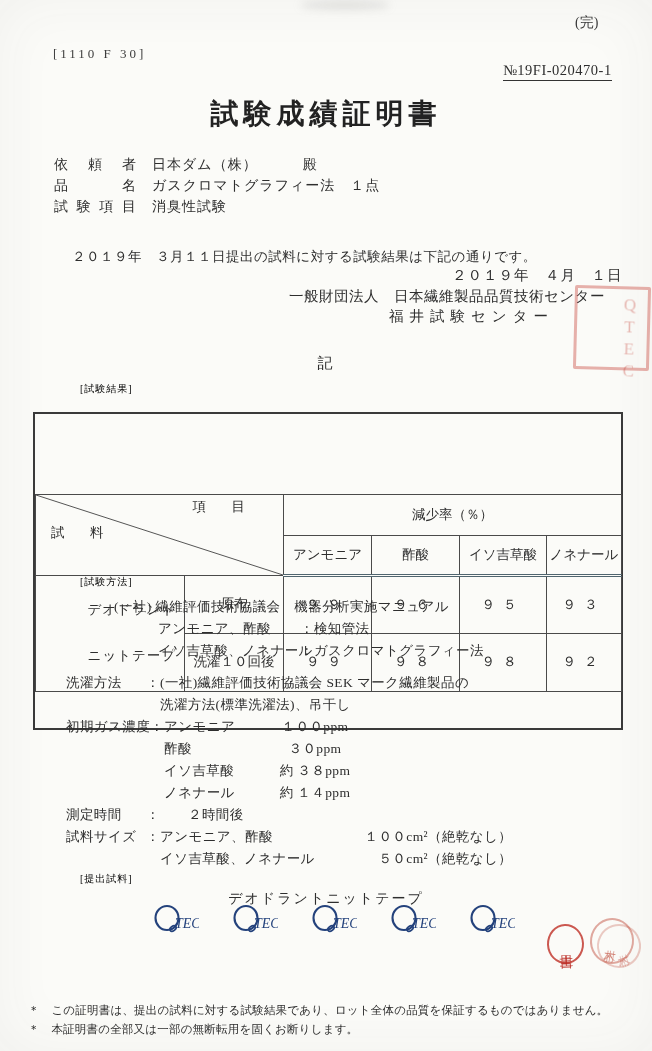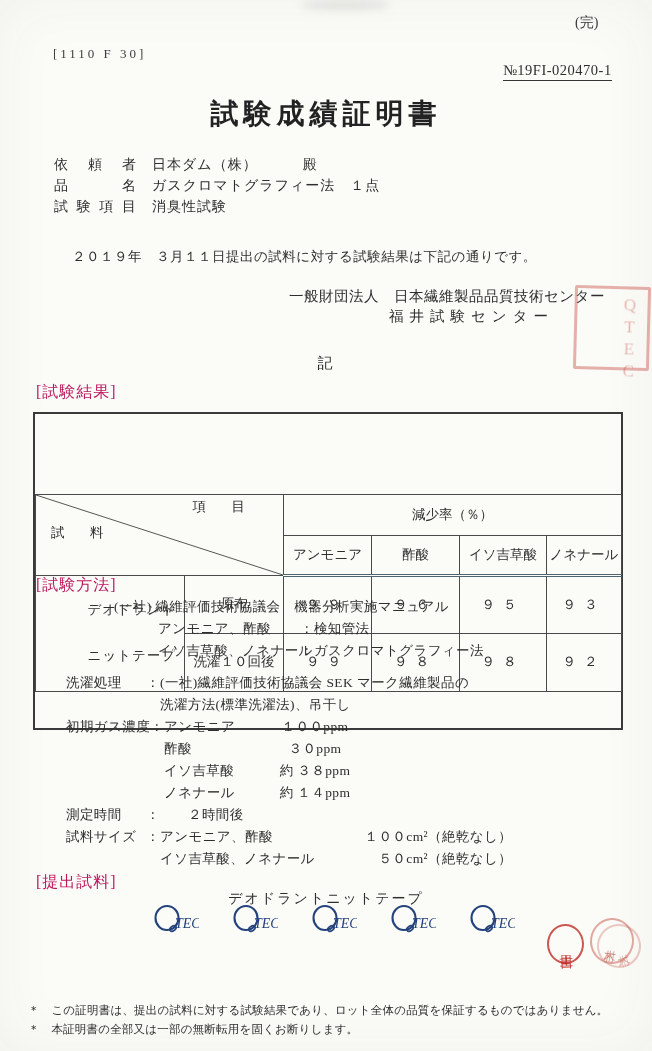--- a/index.html
+++ b/index.html
@@ -19,21 +19,21 @@
   .infvalue{margin-left:16px;letter-spacing:1px;white-space:pre;}
   .statement{top:248px;left:72px;font-size:13.5px;letter-spacing:.5px;}
   .issuedate{top:266px;left:452px;font-size:14.5px;letter-spacing:1px;}
   .org1{top:287px;left:289px;font-size:14.5px;letter-spacing:.5px;}
   .org2{top:307px;left:389px;font-size:14.5px;letter-spacing:6px;}
   .sqstamp{top:286px;left:574px;width:70px;height:78px;border:3px solid rgba(205,85,75,.45);
     border-radius:2px;transform:rotate(1.5deg);}
   .sqstamp span{position:absolute;right:8px;top:6px;writing-mode:vertical-rl;text-orientation:upright;
     font-size:17px;letter-spacing:3px;color:rgba(200,75,65,.38);filter:blur(.5px);}
   .recordmark{top:354px;left:0;right:0;text-align:center;font-size:15px;letter-spacing:2px;}
-  .seclabel{font-size:16px;letter-spacing:1px;color:#be185d;}
+  .seclabel{font-size:10px;letter-spacing:1px;color:#000000;margin-left:44px;}
   
   .tablewrap{top:412px;left:33px;width:586px;border:2px solid #3a3a3a;background:#fbfbf8;}
   table.results{border-collapse:collapse;table-layout:fixed;width:100%;margin-top:44px;}
   table.results td,table.results th{border:1px solid #4a4a4a;padding:0;font-weight:normal;
     font-size:13.5px;text-align:center;vertical-align:middle;}
   tr.hrow1{height:27px;} tr.hrow2{height:26px;} tr.brow{height:39px;}
   th.corner{position:relative;}
   th.corner svg{position:absolute;inset:0;width:100%;height:100%;}
   .cnr-top{position:absolute;top:3px;right:32px;letter-spacing:6px;font-size:13.5px;}
   .cnr-bot{position:absolute;top:29px;left:15px;letter-spacing:6px;font-size:13.5px;}
@@ -85,20 +85,21 @@
     <span class="inflabel">品名</span>
     <span class="infvalue">ガスクロマトグラフィー法　１点</span>
   </div>
   <div class="abs inforow" style="top:198px">
     <span class="inflabel">試験項目</span>
     <span class="infvalue">消臭性試験</span>
   </div>
 
   <div class="abs statement">２０１９年　３月１１日提出の試料に対する試験結果は下記の通りです。</div>
 
+  <div class="abs issuedate">２０１９年　４月　１日</div>
   <div class="abs org1">一般財団法人　日本繊維製品品質技術センター</div>
   <div class="abs org2">福井試験センター</div>
   <div class="abs sqstamp">
     <span>QTEC</span>
   </div>
 
   <div class="abs recordmark">記</div>
 
   <div class="abs seclabel" style="top:382px;left:36px">[試験結果]</div>
 
@@ -150,21 +151,21 @@
   <div class="abs mrow" style="top:620px;left:158px">
     <span class="itemgases">アンモニア、酢酸</span>
     <span>：検知管法</span>
   </div>
   <div class="abs mrow" style="top:642px;left:158px">
     <span class="itemgases">イソ吉草酸、ノネナール</span>
     <span>：ガスクロマトグラフィー法</span>
   </div>
 
   <div class="abs mrow" style="top:674px;left:66px">
-    <span class="mlabel">洗濯処理</span>
+    <span class="mlabel">洗濯方法</span>
     <span class="mcolon">：</span>
     <span>(一社)繊維評価技術協議会 SEK マーク繊維製品の</span>
   </div>
   <div class="abs mrow" style="top:696px;left:160px">洗濯方法(標準洗濯法)、吊干し</div>
 
   <div class="abs mrow" style="top:718px;left:66px">
     <span class="mlabel">初期ガス濃度</span>
     <span class="mcolon">：</span>
     <span class="gasname">アンモニア</span>
     <span class="gasamt">１００ppm</span>

